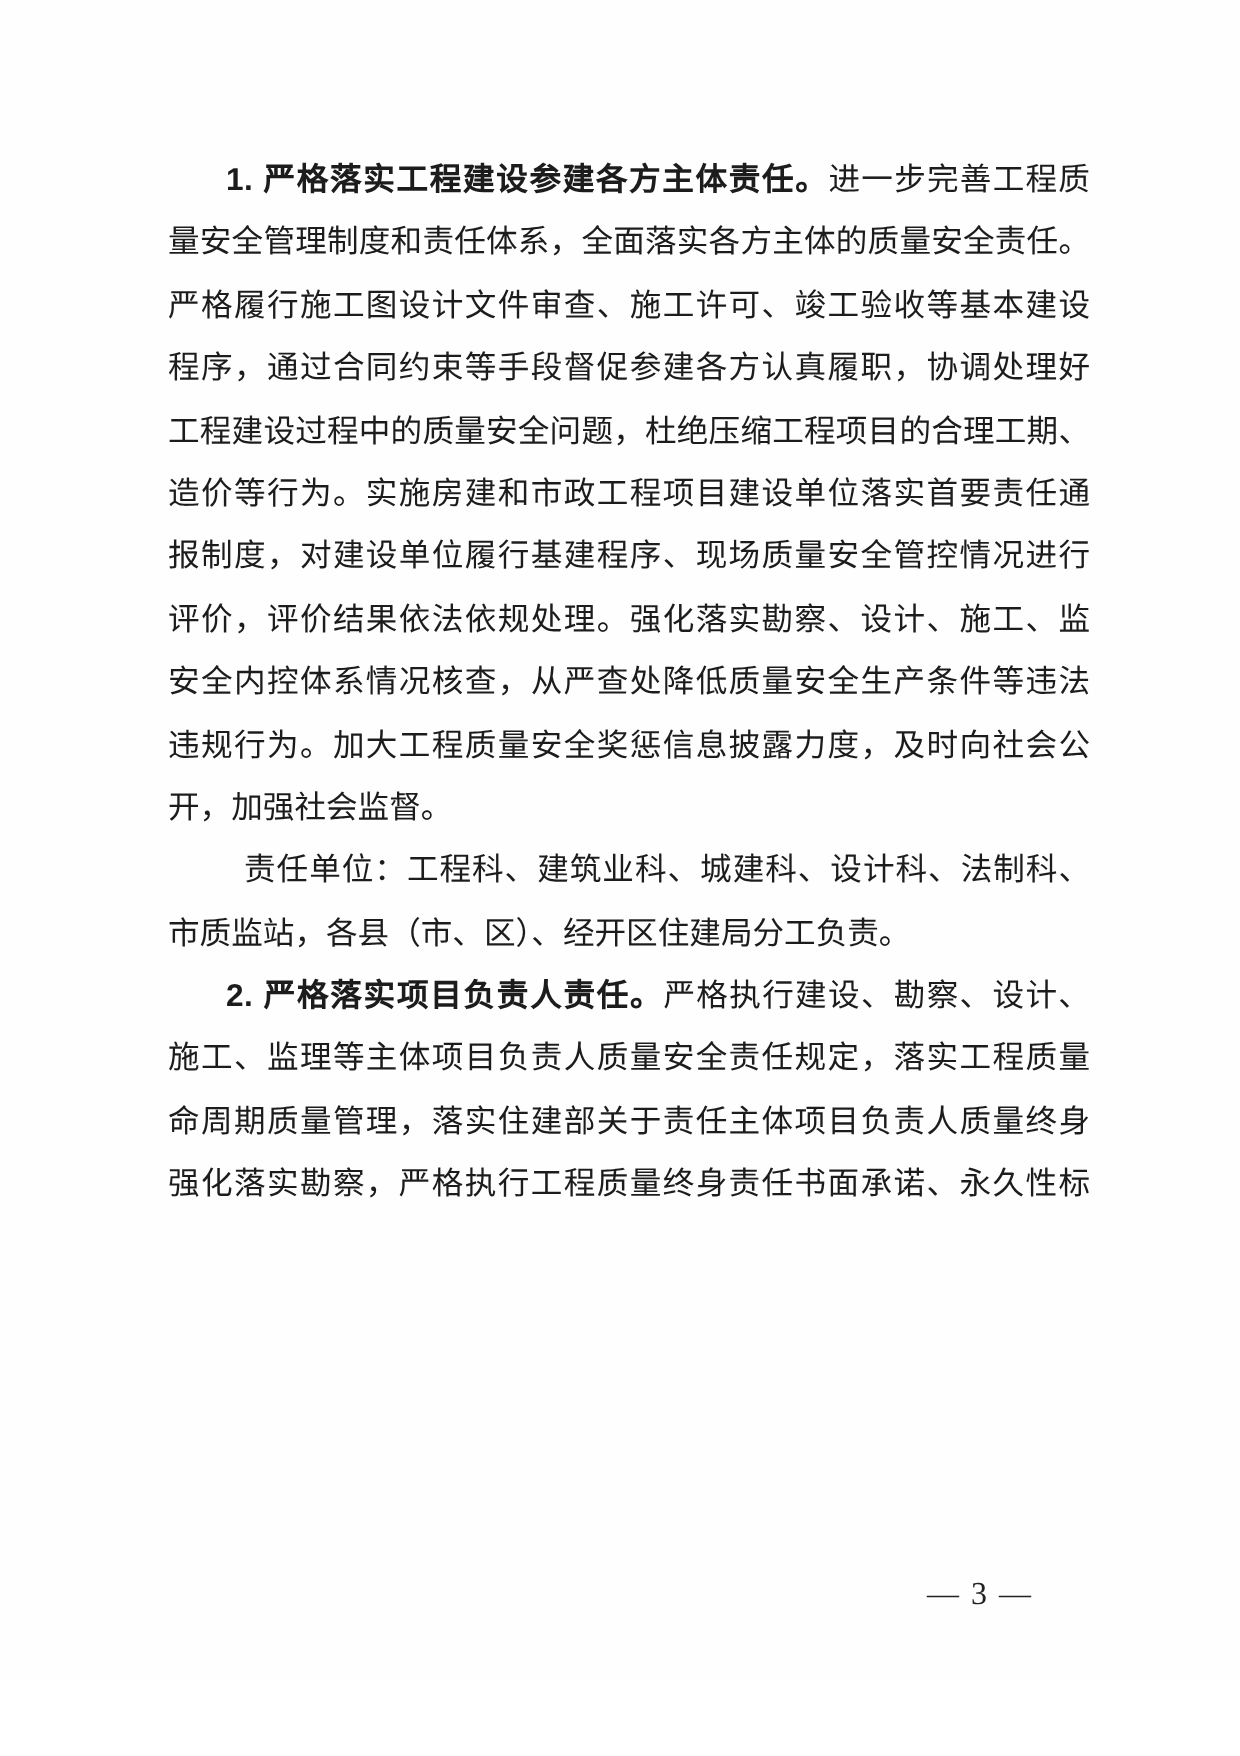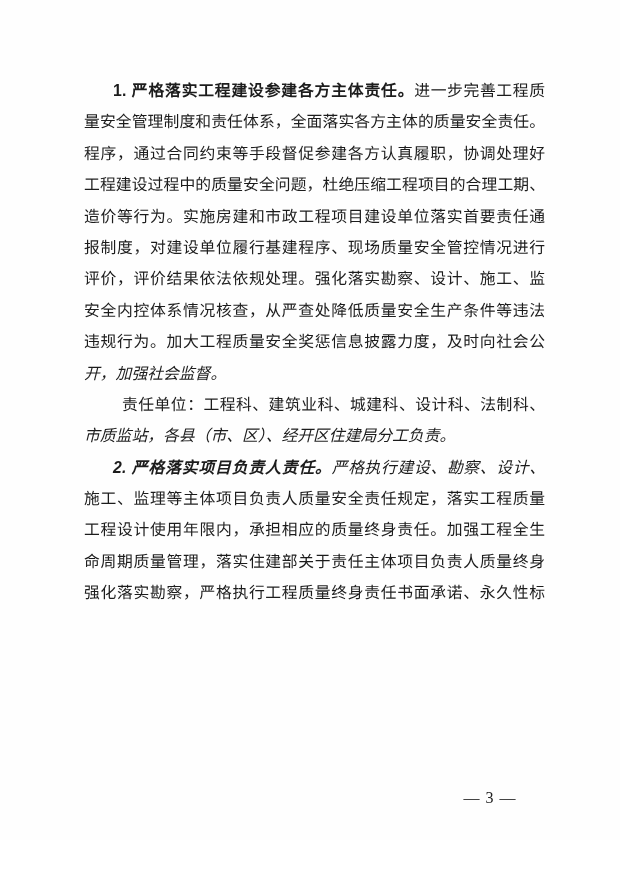--- a/index.html
+++ b/index.html
@@ -31,21 +31,20 @@
     overflow: hidden;
     color: #1c1c1c;
   }
   .align-justify {
     text-align: justify;
     text-align-last: justify;
   }
   .align-left {
     text-align: right;
     text-align-last: left;
-    font-style: italic;
   }
   .seg { font-weight: normal; }
   .seg.bold {
     font-family: "Liberation Sans", "DejaVu Sans", sans-serif;
     font-weight: 700;
     letter-spacing: 0.2px;
   }
   .page-number {
     position: absolute;
     left: 455px;
@@ -60,30 +59,30 @@
     white-space: nowrap;
   }
 </style>
 </head>
 <body>
 
 <div class="page">
   <div class="text-block">
       <div class="line align-justify" style="padding-left: 29px;"><span class="seg bold">1. 严格落实工程建设参建各方主体责任。</span><span class="seg">进一步完善工程质</span></div>
       <div class="line align-justify"><span class="seg">量安全管理制度和责任体系，全面落实各方主体的质量安全责任。</span></div>
+      <div class="line align-justify"><span class="seg">严格履行施工图设计文件审查、施工许可、竣工验收等基本建设</span></div>
       <div class="line align-justify"><span class="seg">程序，通过合同约束等手段督促参建各方认真履职，协调处理好</span></div>
       <div class="line align-justify"><span class="seg">工程建设过程中的质量安全问题，杜绝压缩工程项目的合理工期、</span></div>
       <div class="line align-justify"><span class="seg">造价等行为。实施房建和市政工程项目建设单位落实首要责任通</span></div>
       <div class="line align-justify"><span class="seg">报制度，对建设单位履行基建程序、现场质量安全管控情况进行</span></div>
       <div class="line align-justify"><span class="seg">评价，评价结果依法依规处理。强化落实勘察、设计、施工、监</span></div>
       <div class="line align-justify"><span class="seg">安全内控体系情况核查，从严查处降低质量安全生产条件等违法</span></div>
       <div class="line align-justify"><span class="seg">违规行为。加大工程质量安全奖惩信息披露力度，及时向社会公</span></div>
       <div class="line align-left"><span class="seg">开，加强社会监督。</span></div>
       <div class="line align-justify" style="padding-left: 38px;"><span class="seg">责任单位：工程科、建筑业科、城建科、设计科、法制科、</span></div>
       <div class="line align-left"><span class="seg">市质监站，各县（市、区）、经开区住建局分工负责。</span></div>
-      <div class="line align-justify" style="padding-left: 29px; font-style: italic;"><span class="seg bold">2. 严格落实项目负责人责任。</span><span class="seg">严格执行建设、勘察、设计、</span></div>
+      <div class="line align-justify" style="padding-left: 29px;"><span class="seg bold">2. 严格落实项目负责人责任。</span><span class="seg">严格执行建设、勘察、设计、</span></div>
       <div class="line align-justify"><span class="seg">施工、监理等主体项目负责人质量安全责任规定，落实工程质量</span></div>
-      <div class="line align-justify"><span class="seg">工程设计使用年限内，承担相应的质量终身责任。加强工程全生</span></div>
       <div class="line align-justify"><span class="seg">命周期质量管理，落实住建部关于责任主体项目负责人质量终身</span></div>
       <div class="line align-justify"><span class="seg">强化落实勘察，严格执行工程质量终身责任书面承诺、永久性标</span></div>
     </div>
   <div class="page-number">— 3 —</div>
 </div>
 
 </body></html>

